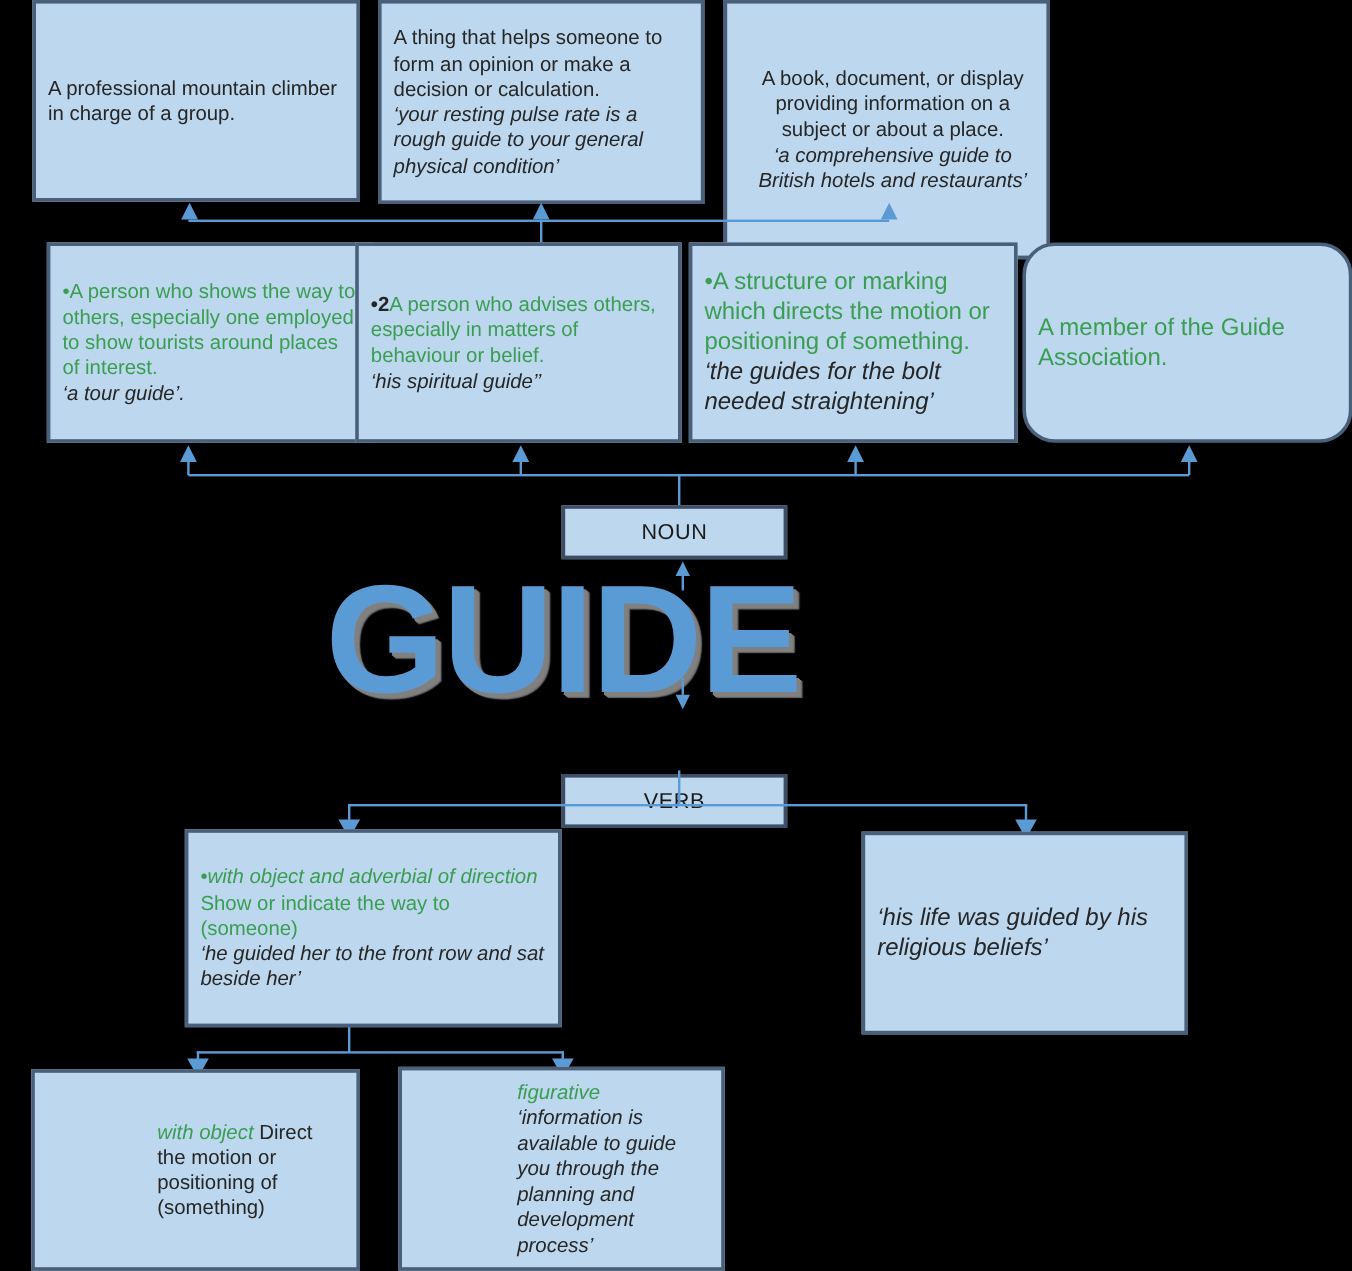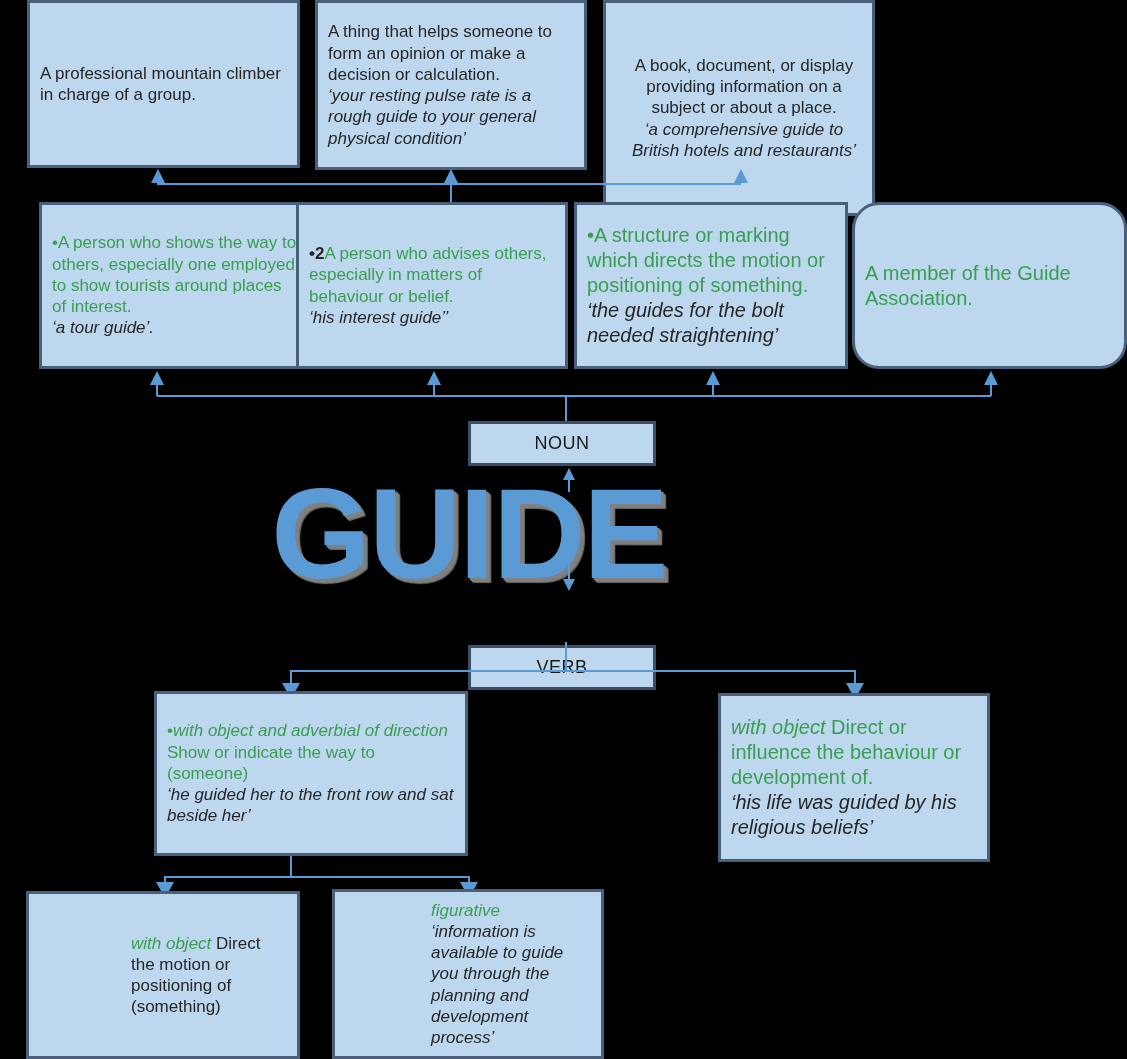--- a/index.html
+++ b/index.html
@@ -141,21 +141,21 @@
     <p>
       <span class="grn">•</span><span class="grn">A person who shows the way to others, especially one employed to show tourists around places of interest.</span>
     </p>
     <p class="dark it">‘a tour guide’.</p>
   </div>
 
   <div class="box" style="left:296px; top:202px; width:272px; height:167px;">
     <p>
       <span class="dark bd">•</span><span class="dark bd">2</span><span class="grn">A person who advises others, especially in matters of behaviour or belief.</span>
     </p>
-    <p class="dark it">‘his interest guide’’</p>
+    <p class="dark it">‘his spiritual guide’’</p>
   </div>
 
   <div class="box" style="left:574px; top:202px; width:274px; height:167px; font-size:20px;">
     <p>
       <span class="grn">•</span><span class="grn">A structure or marking which directs the motion or positioning of something.</span>
     </p>
     <p class="dark it">‘the guides for the bolt needed straightening’</p>
   </div>
 
   <div class="box" style="left:852px; top:202px; width:275px; height:167px; font-size:20px;border-radius:27px;">
@@ -195,23 +195,20 @@
   <div class="arrow-down" style="left:846px; top:683px;"></div>
 
   <div class="box" style="left:154px; top:691px; width:314px; height:165px;">
     <p>
       <span class="grn">•</span><span class="grn it">with object and adverbial of direction</span><span class="grn"> Show or indicate the way to (someone)</span>
     </p>
     <p class="dark it">‘he guided her to the front row and sat beside her’</p>
   </div>
 
   <div class="box" style="left:718px; top:693px; width:272px; height:169px; font-size:20px;">
-    <p>
-      <span class="grn it">with object</span><span class="grn"> Direct or influence the behaviour or development of.</span>
-    </p>
     <p class="dark it">‘his life was guided by his religious beliefs’</p>
   </div>
 
   <div class="vline" style="left:290px; top:856px; height:21px;"></div>
   <div class="hline" style="left:164px; top:876px; width:305px;"></div>
   <div class="vline" style="left:164px; top:876px; height:8px;"></div>
   <div class="arrow-down" style="left:156px; top:882px;"></div>
   <div class="vline" style="left:468px; top:876px; height:8px;"></div>
   <div class="arrow-down" style="left:460px; top:882px;"></div>
 

